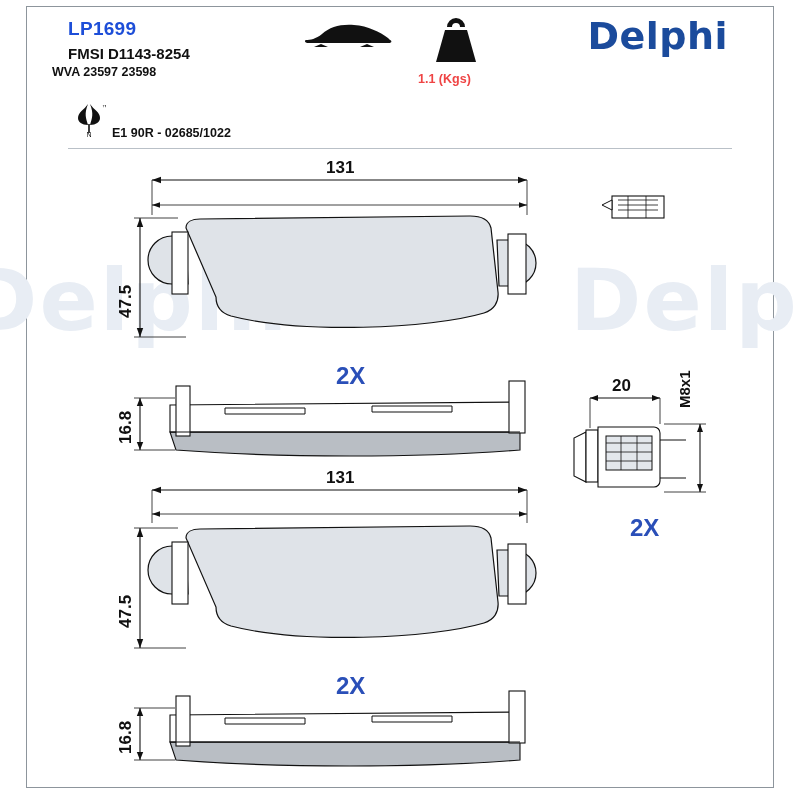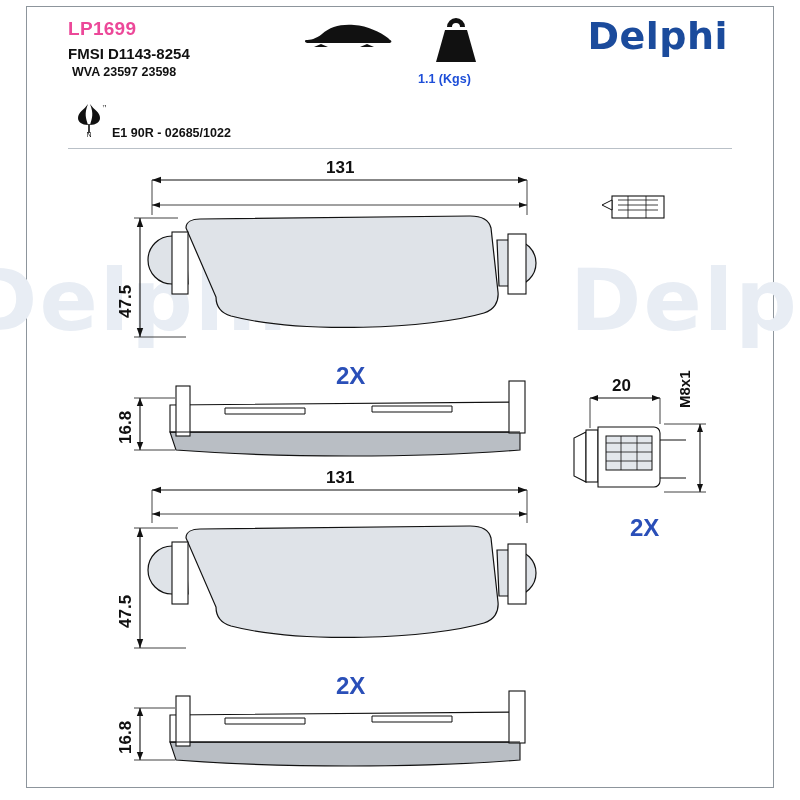--- a/index.html
+++ b/index.html
@@ -9,38 +9,38 @@
     font-family:"Liberation Sans", sans-serif;
     color:#111;
     position:relative;
     overflow:hidden;
   }
   .sheet{position:absolute;inset:0;}
 
   
   .part-code{
     position:absolute;left:68px;top:18px;
-    font-size:19px;font-weight:bold;letter-spacing:.3px;color:#ec4899;
+    font-size:19px;font-weight:bold;letter-spacing:.3px;color:#1d4ed8;
   }
   .fmsi{
     position:absolute;left:68px;top:45px;
     font-size:15px;font-weight:bold;color:#111;
   }
   .wva{
-    position:absolute;left:72px;top:65px;
+    position:absolute;left:52px;top:65px;
     font-size:12.5px;font-weight:bold;color:#111;
   }
   .brand{
     position:absolute;right:72px;top:14px;
     font-size:38px;font-weight:bold;color:#1b4b9c;letter-spacing:.5px;
     font-family:"DejaVu Sans", sans-serif;
   }
   .weight-label{
     position:absolute;left:418px;top:72px;
-    font-size:12.5px;font-weight:bold;color:#1d4ed8;
+    font-size:12.5px;font-weight:bold;color:#ef4444;
   }
   .homolog{
     position:absolute;left:112px;top:126px;
     font-size:12.5px;font-weight:bold;color:#111;
   }
   .car-icon{position:absolute;left:300px;top:14px;}
   .weight-icon{position:absolute;left:428px;top:14px;}
   .leaf-icon{position:absolute;left:72px;top:100px;}
 
   .hdr-rule{

